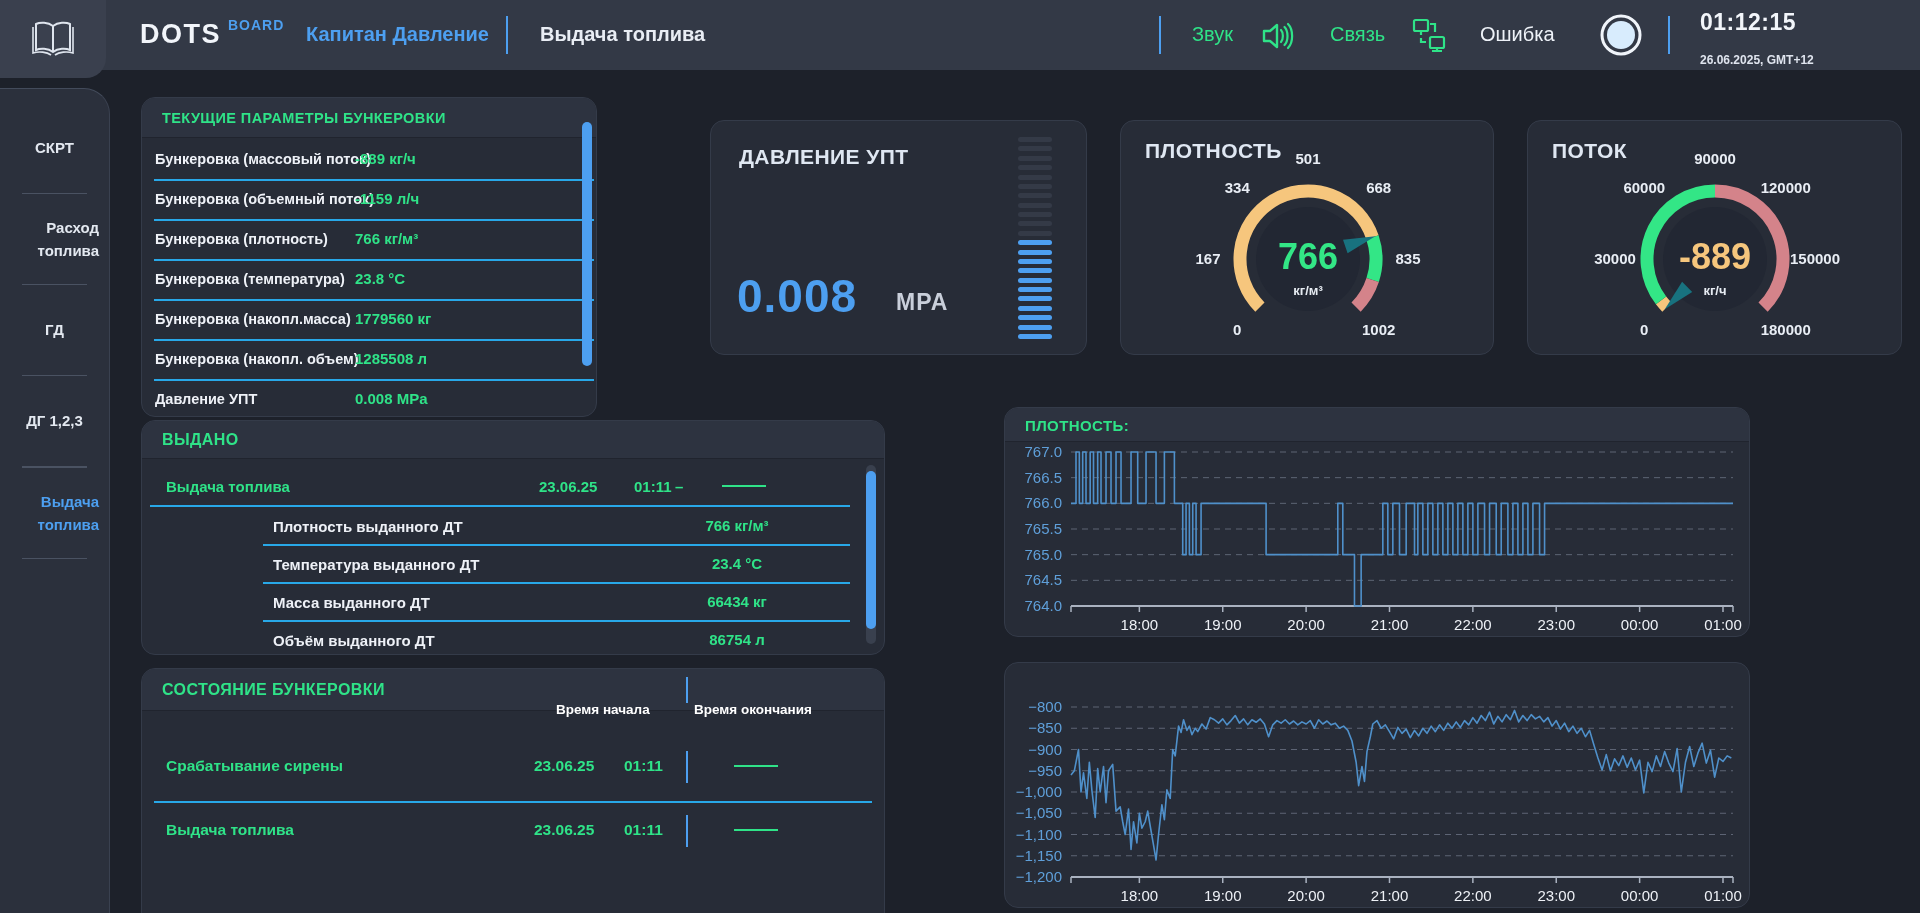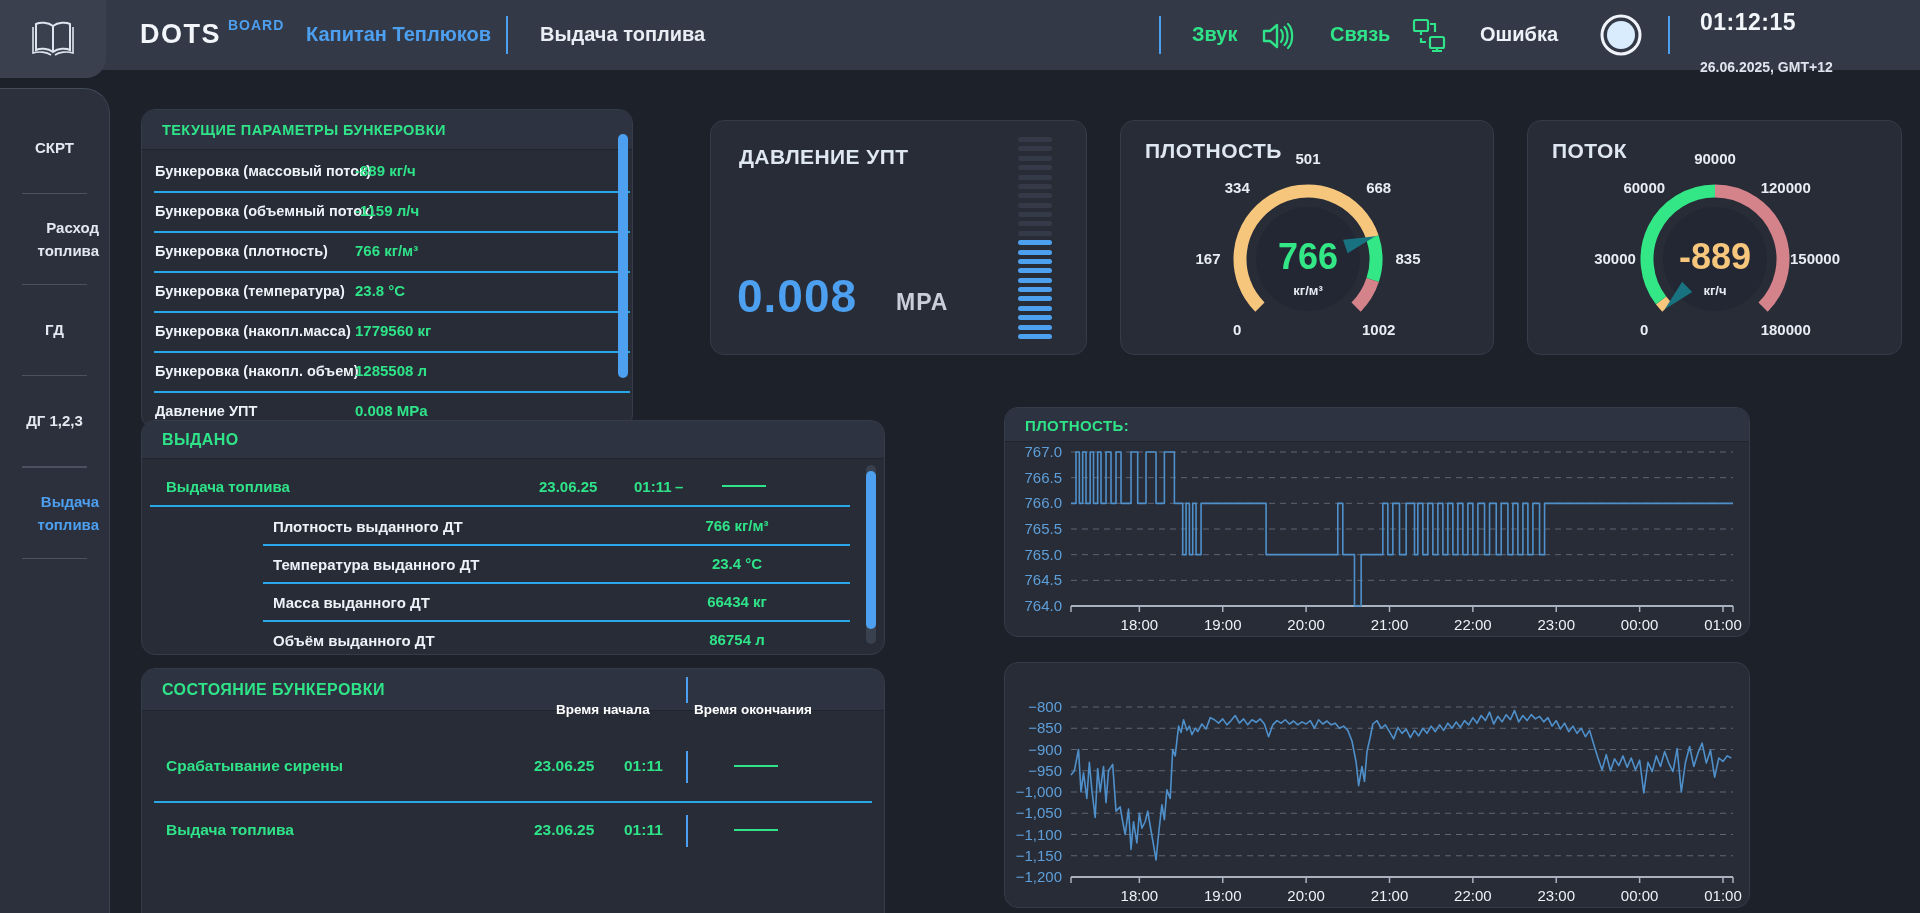--- a/index.html
+++ b/index.html
@@ -10,24 +10,24 @@
 
   
   .header { position:absolute; left:0; top:0; width:1920px; height:70px; background:#333946; }
   .logo-box { position:absolute; left:0; top:0; width:106px; height:78px; background:#3a404e;
               border-radius:0 0 20px 0; z-index:3; display:flex; align-items:center; justify-content:center; }
   .brand { position:absolute; left:140px; top:19px; font-size:27px; font-weight:bold; color:#f2f5fa; letter-spacing:1.5px; }
   .brand-sub { position:absolute; left:228px; top:17px; font-size:14px; font-weight:bold; color:#4d9ff0; letter-spacing:1px; }
   .ship-name { position:absolute; left:306px; top:23px; font-size:20px; font-weight:bold; color:#4d9ff0; cursor:pointer; }
   .page-title { position:absolute; left:540px; top:23px; font-size:20px; font-weight:bold; color:#e9edf4; }
   .vsep { position:absolute; top:16px; width:2px; height:38px; background:#4d9ff0; }
-  .hdr-label { position:absolute; top:23px; font-size:20px; font-weight:bold; }
+  .hdr-label { position:absolute; top:23px; font-size:20px; font-weight:normal; }
   .green { color:#2fe388; }
   .hdr-time { position:absolute; left:1700px; top:9px; font-size:23px; font-weight:bold; color:#f2f5fa; letter-spacing:.5px; }
-  .hdr-date { position:absolute; left:1700px; top:59px; font-size:14px; font-weight:bold; color:#dfe4ee; }
+  .hdr-date { position:absolute; left:1700px; top:53px; font-size:12px; font-weight:bold; color:#dfe4ee; }
   .hdr-icon { position:absolute; }
 
   
   .sidebar { position:absolute; left:0; top:88px; width:110px; height:825px; background:#2b303c;
              border-top:1px solid #434b5b; border-right:1px solid #3a4150; border-radius:0 26px 0 0; padding-top:14px; }
   .side-item { height:90px; display:flex; align-items:center; justify-content:center; text-align:right;
                font-size:15px; font-weight:bold; color:#e3e8f0; line-height:1.55; cursor:pointer; padding:0 10px; }
   .side-item.active { color:#4d9ff0; }
   .side-div { height:1px; background:#4a5262; margin:0 22px; }
 
@@ -80,21 +80,21 @@
   .chart-svg { position:absolute; left:0; }
 </style>
 </head>
 <body>
 
 <div class="stage">
 
   <div class="header">
     <div class="brand">DOTS</div>
     <div class="brand-sub">BOARD</div>
-    <div class="ship-name">Капитан Теплюков</div>
+    <div class="ship-name">Капитан Давление</div>
     <div class="vsep" style="left:506px;"></div>
     <div class="page-title">Выдача топлива</div>
 
     <div class="vsep" style="left:1159px;"></div>
     <div class="hdr-label green" style="left:1192px;">Звук</div>
     <div class="hdr-icon" style="left:1258px; top:17px;">
       <svg width="38" height="38" viewBox="0 0 38 38" fill="none">
         <path d="M6 14 H12 L19 8 V30 L12 24 H6 Z" stroke="#2fe388" stroke-width="2.4" stroke-linejoin="round"></path>
         <path d="M23 13 C25.5 15.5 25.5 22.5 23 25" stroke="#2fe388" stroke-width="2.2" stroke-linecap="round"></path>
         <path d="M26.5 10 C30.5 14 30.5 24 26.5 28" stroke="#2fe388" stroke-width="2.2" stroke-linecap="round"></path>
@@ -139,21 +139,21 @@
     <div class="side-div"></div>
     <div class="side-item">ГД</div>
     <div class="side-div"></div>
     <div class="side-item">ДГ 1,2,3</div>
     <div class="side-div"></div>
     <div class="side-div"></div>
     <div class="side-item active">Выдача топлива</div>
     <div class="side-div"></div>
   </div>
 
-  <div class="card" style="left:141px; top:109px; width:492px; height:320px;">
+  <div class="card" style="left:141px; top:97px; width:456px; height:320px;">
     <div class="card-strip">
       <div class="strip-title">ТЕКУЩИЕ ПАРАМЕТРЫ БУНКЕРОВКИ</div>
     </div>
     <div id="params-rows">
         <div class="prow" style="top: 42px;">
           <div class="lab">Бункеровка (массовый поток)</div>
           <div class="val">-889 кг/ч</div>
           <div class="cyan-line" style="left: 12px; right: 2px; top: 39px;"></div>
         </div>
         <div class="prow" style="top: 82px;">

